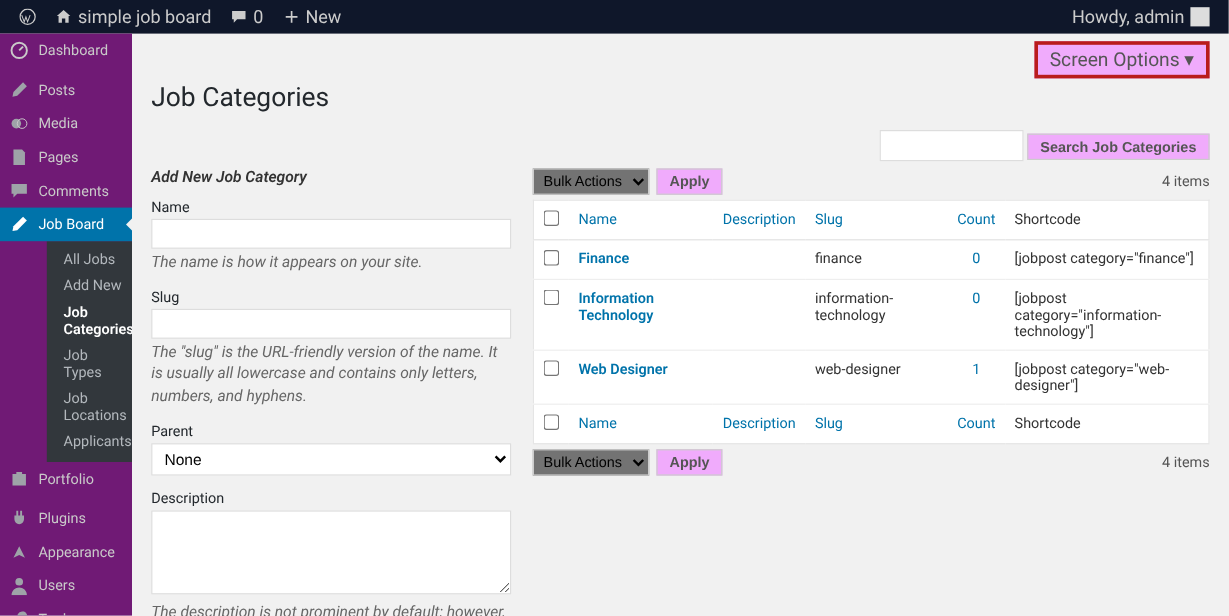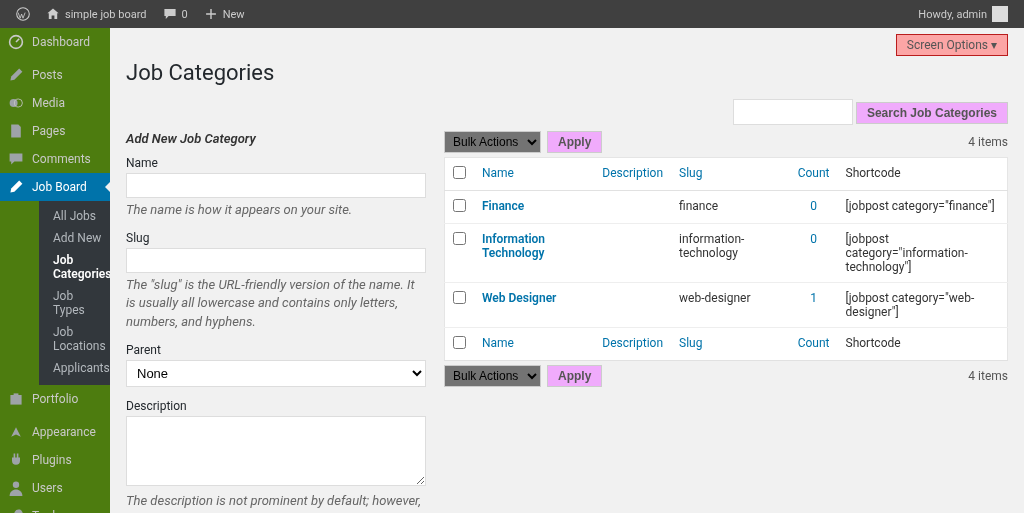--- a/index.html
+++ b/index.html
@@ -1,41 +1,41 @@
 <!DOCTYPE html>
 <html><head>
 <meta charset="utf-8">
 <style>
 * { margin: 0; padding: 0; box-sizing: border-box; }
 body { font-family: -apple-system, BlinkMacSystemFont, "Segoe UI", Roboto, sans-serif; font-size: 13px; color: #333; background: #f1f1f1; width: 1024px; height: 513px; overflow: hidden; }
 a { color: #0073aa; text-decoration: none; }
 
 
-#adminbar { background: #404040; color: #eee; height: 28px; display: flex; align-items: flex-end; padding: 0 8px; font-size: 11px; }
+#adminbar { background: #0f172a; color: #eee; height: 28px; display: flex; align-items: flex-end; padding: 0 8px; font-size: 15px; }
 #adminbar .ab-item { display: flex; align-items: center; gap: 5px; padding: 0 8px; color: #ccc; height: 28px; }
 #adminbar .spacer { flex: 1; }
 #adminbar svg { width: 14px; height: 14px; fill: #ccc; }
 .avatar { width: 16px; height: 16px; background: #ddd; display: inline-block; }
 
 
-#adminmenu { position: absolute; top: 28px; bottom: 0; left: 0; width: 110px; background: #4d7c0f; color: #eee; overflow: hidden; }
+#adminmenu { position: absolute; top: 28px; bottom: 0; left: 0; width: 110px; background: #701a75; color: #eee; overflow: hidden; }
 .menu-item { display: flex; align-items: center; gap: 8px; padding: 6px 8px; color: #c9c9c9; font-size: 12px; cursor: pointer; }
 .menu-item svg { width: 16px; height: 16px; fill: #9ea3a8; flex-shrink: 0; }
 .menu-item.current { background: #0073aa; color: #fff; position: relative; }
 .menu-item.current svg { fill: #fff; }
 .menu-item.current::after { content: ""; position: absolute; right: -1px; top: 50%; margin-top: -6px; border: 6px solid transparent; border-right-color: #f1f1f1; }
 .submenu { background: #32373c; padding: 4px 0 6px 0; margin-left: 39px; }
 .submenu .submenu-item { padding: 4px 8px 4px 14px; color: #b3b8bd; font-size: 12px; cursor: pointer; }
 .submenu .submenu-item.current { color: #fff; font-weight: 600; }
 .menu-sep { height: 5px; }
 
 
 #wpbody { position: absolute; top: 28px; left: 110px; right: 0; bottom: 0; padding: 0 16px 16px 16px; background: #f1f1f1; overflow: auto; }
 .topright { text-align: right; padding-top: 6px; }
-.screen-opts { background: #fca5a5; border: 1px solid #b91c1c; padding: 3px 10px; font-size: 12px; color: #555; cursor: pointer; display: inline-block; }
+.screen-opts { background: #f0abfc; border: 3px solid #b91c1c; padding: 3px 10px; font-size: 16px; color: #555; cursor: pointer; display: inline-block; }
 h1.page-title { font-size: 22px; font-weight: 400; color: #23282d; margin: 4px 0 14px 0; }
 .searchbox { text-align: right; margin-bottom: 6px; }
 .searchbox input[type=search] { border: 1px solid #ddd; padding: 3px 6px; height: 26px; width: 120px; background: #fff; }
 .searchbox .button, .button { background: #f0abfc; border: 1px solid #ccc; padding: 3px 10px; font-size: 12px; cursor: pointer; color: #555; font-weight: bold; }
 .button-primary { background: #0085ba; border: 1px solid #006799; color: #fff; padding: 5px 12px; border-radius: 3px; font-size: 12px; cursor: pointer; }
 
 .cols { display: flex; gap: 18px; }
 .col-left { width: 300px; }
 .col-right { flex: 1; }
 
@@ -147,29 +147,29 @@
   <div class="menu-item">
       <svg viewBox="0 0 20 20">
         <rect x="3" y="5" width="14" height="12"></rect>
         <path d="M7 5V3h6v2"></path>
       </svg>
       <span>Portfolio</span>
     </div>
   <div class="menu-sep"></div>
   <div class="menu-item">
       <svg viewBox="0 0 20 20">
+        <path d="M7 2v5H5v4a5 5 0 0010 0V7h-2V2h-2v5H9V2z"></path>
+      </svg>
+      <span>Plugins</span>
+    </div>
+  <div class="menu-item">
+      <svg viewBox="0 0 20 20">
         <path d="M4 16l6-12 6 12-6-3z"></path>
       </svg>
       <span>Appearance</span>
-    </div>
-  <div class="menu-item">
-      <svg viewBox="0 0 20 20">
-        <path d="M7 2v5H5v4a5 5 0 0010 0V7h-2V2h-2v5H9V2z"></path>
-      </svg>
-      <span>Plugins</span>
     </div>
   <div class="menu-item">
       <svg viewBox="0 0 20 20">
         <circle cx="10" cy="6" r="4"></circle>
         <path d="M2 20c0-5 4-8 8-8s8 3 8 8"></path>
       </svg>
       <span>Users</span>
     </div>
   <div class="menu-item">
       <svg viewBox="0 0 20 20">

